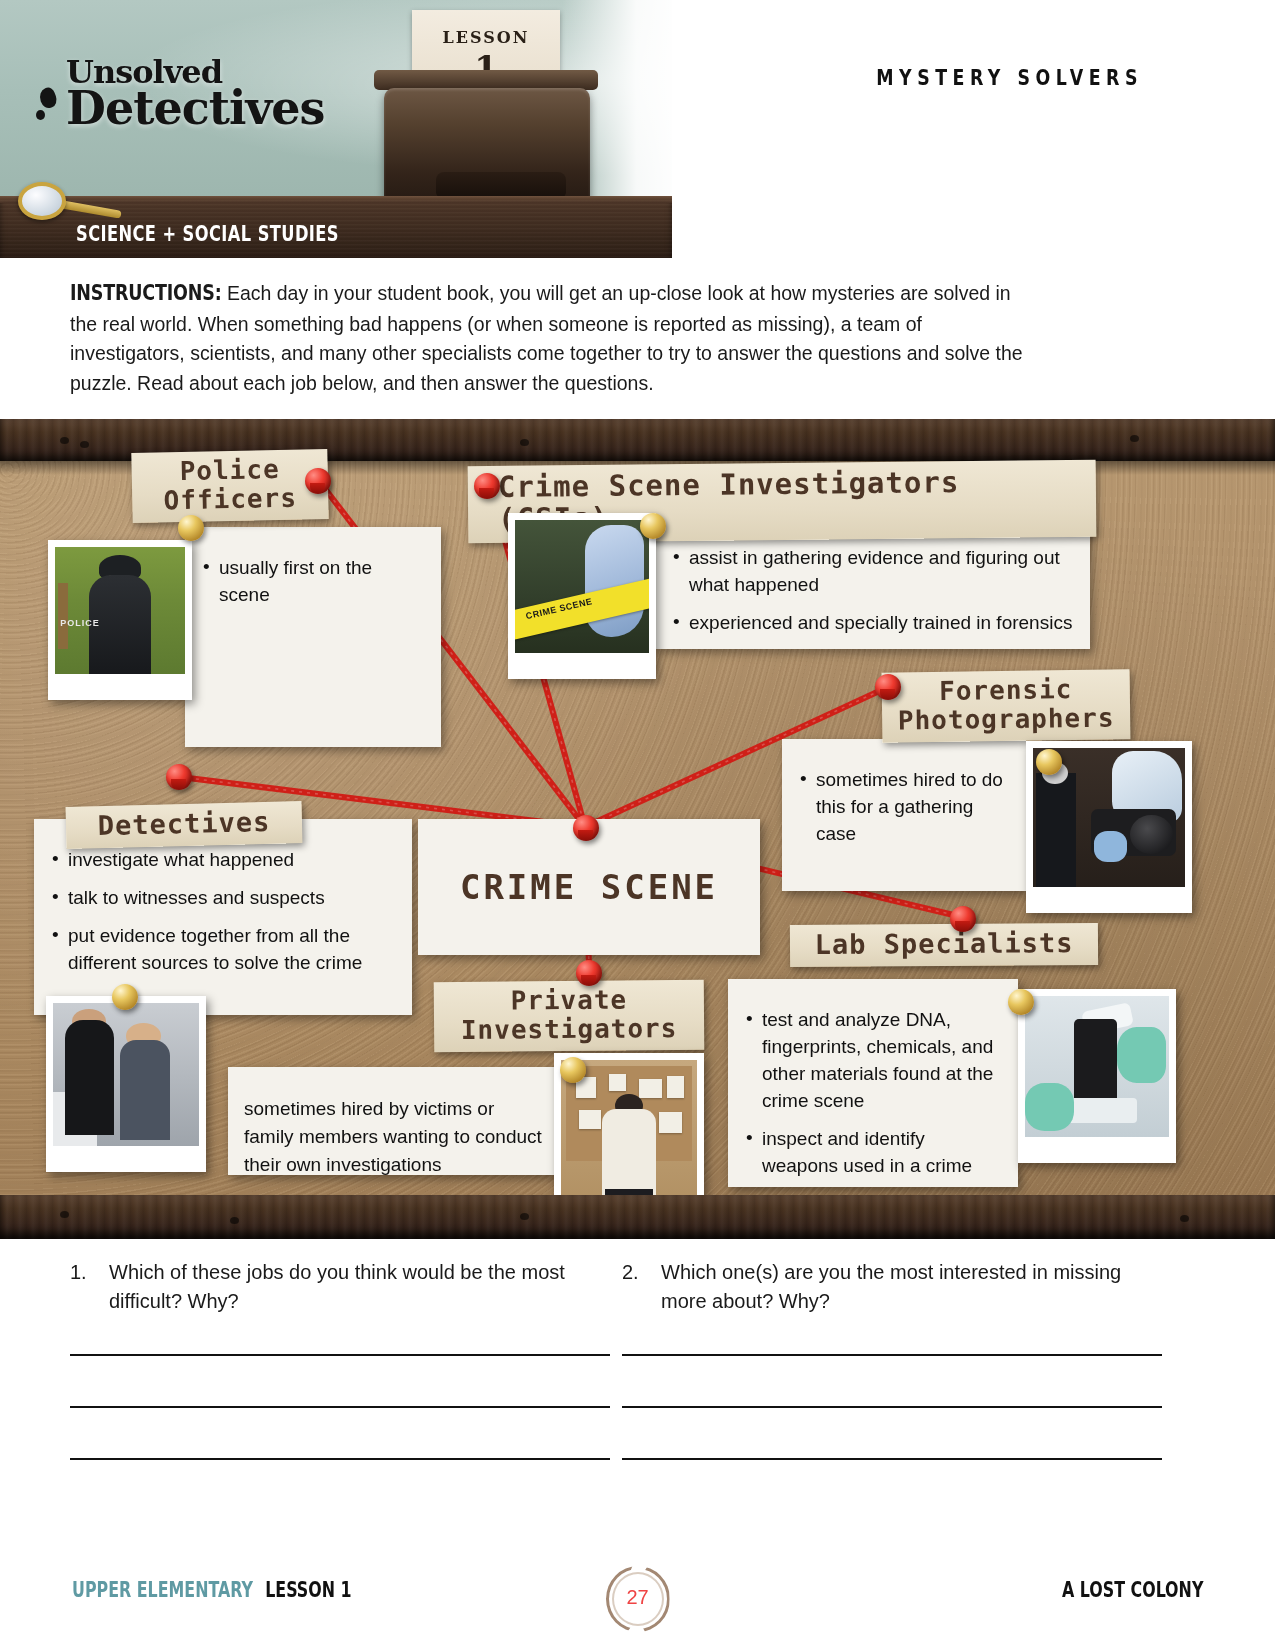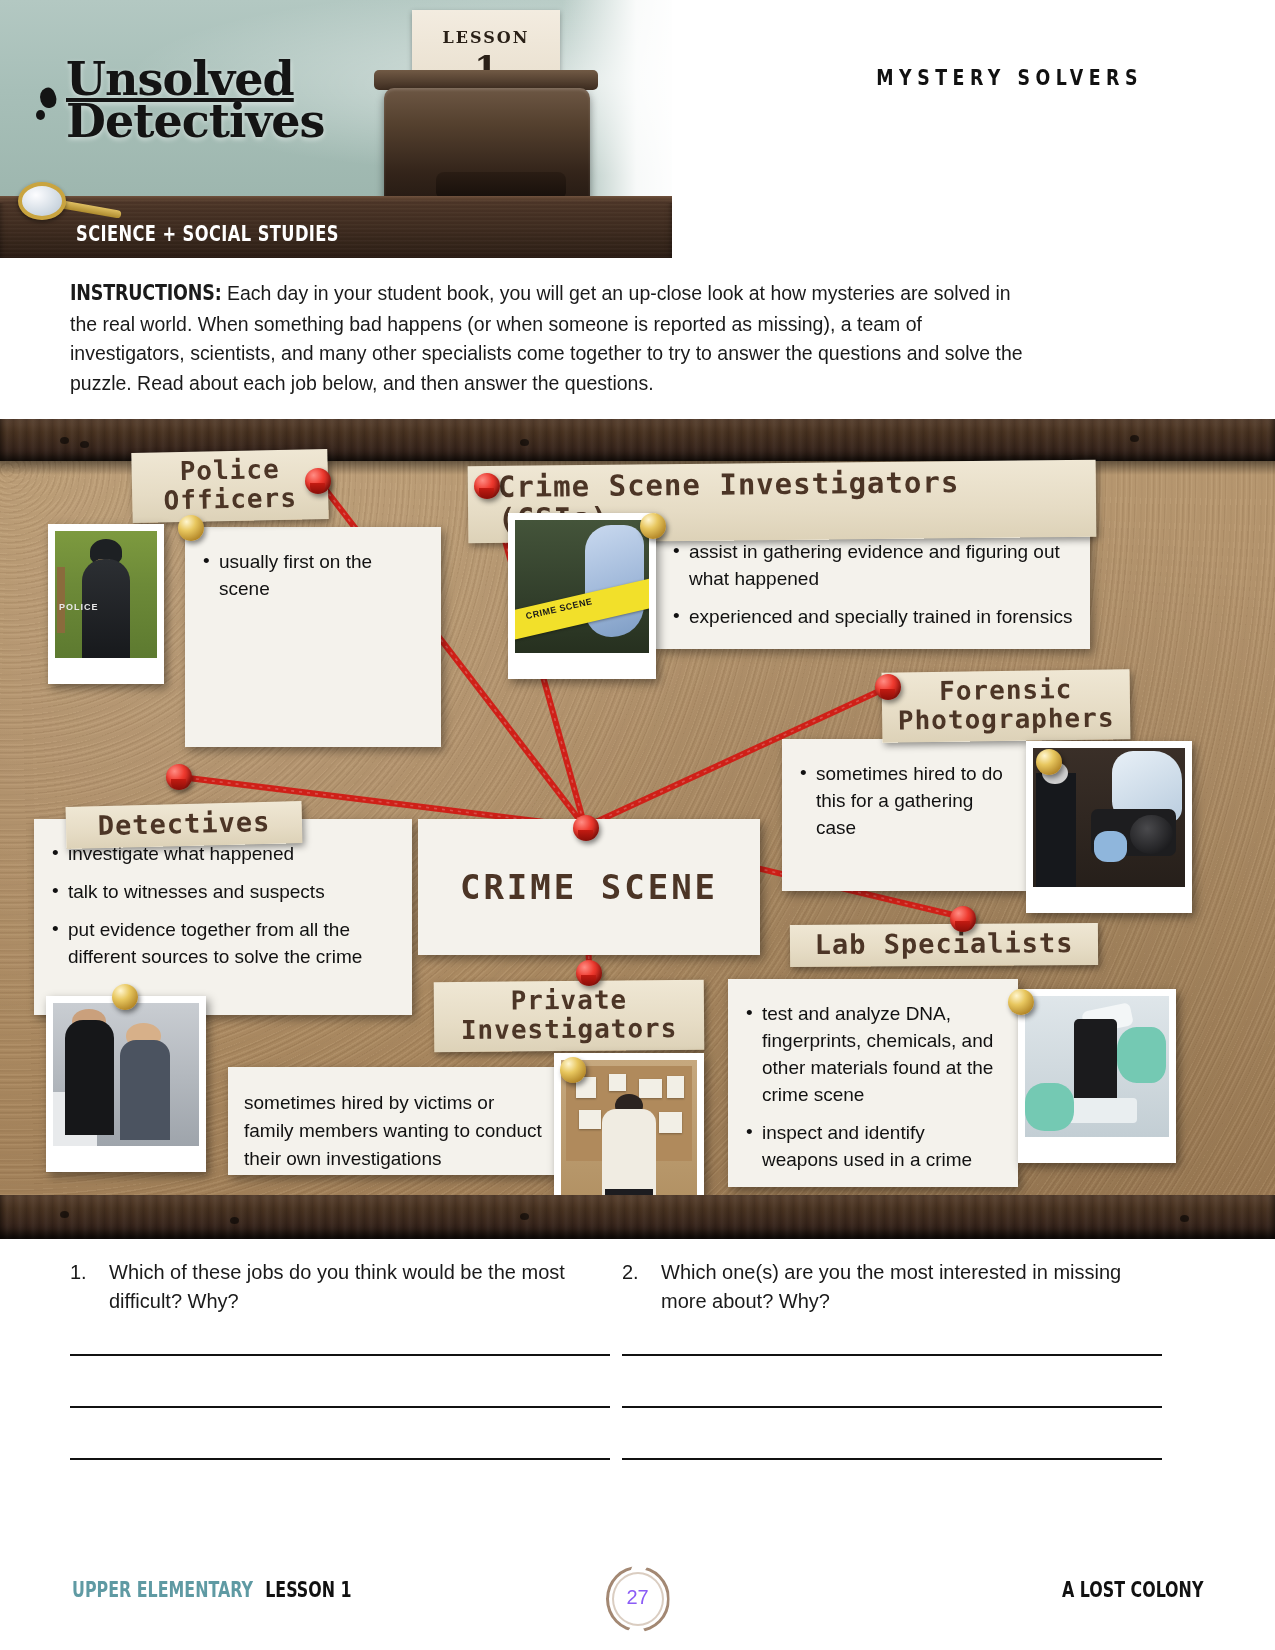--- a/index.html
+++ b/index.html
@@ -37,21 +37,21 @@
     position:absolute;left:0;top:0;width:100%;height:100%;
     background:repeating-linear-gradient(180deg, rgba(255,255,255,.035) 0px, rgba(255,255,255,.035) 1px, rgba(0,0,0,.05) 2px, rgba(0,0,0,.05) 4px);
     opacity:.7;
   }
   .hb-title{
     position:absolute;left:66px;top:58px;width:320px;
     font-family:"DejaVu Serif", serif;font-weight:bold;
     color:#141414;line-height:.92;letter-spacing:-1px;
     text-shadow:0 2px 5px rgba(255,255,255,.55);
   }
-  .hb-title .l1{display:block;font-size:46px;text-decoration:underline;}
+  .hb-title .l1{display:block;font-size:32px;}
   .hb-title .l2{display:block;font-size:46px;}
   .hb-blot{position:absolute;left:40px;top:88px;width:16px;height:20px;border-radius:60% 40% 50% 50%;background:#141414;transform:rotate(-20deg);}
   .hb-blot2{position:absolute;left:36px;top:110px;width:9px;height:10px;border-radius:50%;background:#141414;}
   .hb-subject{
     position:absolute;left:76px;top:222px;
     font-family:"DejaVu Sans Condensed","Liberation Sans", sans-serif;
     font-weight:bold;font-size:21px;letter-spacing:.5px;color:#fff;
     transform:scaleX(.86);transform-origin:left center;
   }
   
@@ -136,21 +136,21 @@
     position:absolute;
     background:linear-gradient(180deg,#efe7d4 0%,#e6dcc5 60%,#ddd2b8 100%);
     box-shadow:2px 3px 7px rgba(0,0,0,.42);
     font-family:"DejaVu Sans Mono","Liberation Mono",monospace;
     font-weight:bold;color:#4c3526;letter-spacing:1px;text-align:center;
     padding:5px 14px 7px;box-sizing:border-box;line-height:1.12;
   }
   .note{
     position:absolute;background:#f4f2ec;
     box-shadow:3px 4px 9px rgba(0,0,0,.38);
-    padding:22px 16px;box-sizing:border-box;
+    padding:28px 16px;box-sizing:border-box;
   }
   .note ul{margin:0;padding:0 0 0 18px;list-style:none;}
   .note li{position:relative;font-size:19px;line-height:1.42;margin-bottom:11px;color:#111;}
   .note li:last-child{margin-bottom:0;}
   .note li:before{content:"•";position:absolute;left:-16px;top:-1px;font-size:19px;}
   .note p{margin:0;font-size:19px;line-height:1.47;color:#111;}
 
   .photo{
     position:absolute;background:#fff;box-shadow:3px 4px 9px rgba(0,0,0,.42);
     padding:7px 7px 26px 7px;box-sizing:border-box;
@@ -231,21 +231,21 @@
   .f-left{position:absolute;left:72px;top:0;font-family:"DejaVu Sans Condensed","Liberation Sans",sans-serif;
     font-weight:bold;font-size:21px;letter-spacing:0;transform:scaleX(.84);transform-origin:left center;white-space:nowrap;}
   .f-left .ue{color:#5f9aa3;}
   .f-left .ls{color:#111;}
   .f-right{position:absolute;right:72px;top:0;font-family:"DejaVu Sans Condensed","Liberation Sans",sans-serif;
     font-weight:bold;font-size:21px;color:#111;transform:scaleX(.84);transform-origin:right center;white-space:nowrap;}
   .f-page{position:absolute;left:50%;top:-12px;transform:translateX(-50%);width:64px;height:66px;}
   .f-ring{position:absolute;inset:0;border:3px solid #6b3f1d;border-radius:50%;opacity:.62;
     clip-path:polygon(0 0,42% 0,36% 16%,58% 12%,66% 0,100% 0,100% 100%,62% 100%,54% 86%,40% 92%,34% 100%,0 100%);}
   .f-ring2{position:absolute;left:6px;top:6px;right:6px;bottom:6px;border:2px solid #7a4a22;border-radius:50%;opacity:.28;}
-  .f-num{position:absolute;left:0;right:0;top:20px;text-align:center;font-size:20px;color:#8b5cf6;
+  .f-num{position:absolute;left:0;right:0;top:20px;text-align:center;font-size:20px;color:#ef4444;
     font-family:"Liberation Sans",sans-serif;}
 </style>
 </head>
 <body>
 
 <div class="header-banner">
   <div class="hb-sky"></div>
 
   <div class="typewriter">
     <div class="tw-paper">
@@ -361,21 +361,21 @@
       <line x1="589" y1="548" x2="585" y2="408"></line>
     </g>
   </svg>
 
   <div class="note" style="left:185px;top:108px;width:256px;height:220px;">
     <ul>
       <li>usually first on the scene</li>
     </ul>
   </div>
   <div class="label-tag" style="left:132px;top:32px;width:196px;font-size:26px;transform:rotate(-1.2deg);">Police Officers</div>
-  <div class="photo" style="left:48px;top:105px;width:116px;height:160px;">
+  <div class="photo" style="left:48px;top:121px;width:144px;height:160px;">
     <div class="img">
         <div class="art art-police">
       <div class="post"></div>
           <div class="helm"></div>
           <div class="hair"></div>
           <div class="body"></div>
       <div class="txt">POLICE</div>
     </div>
       </div>
   </div>

